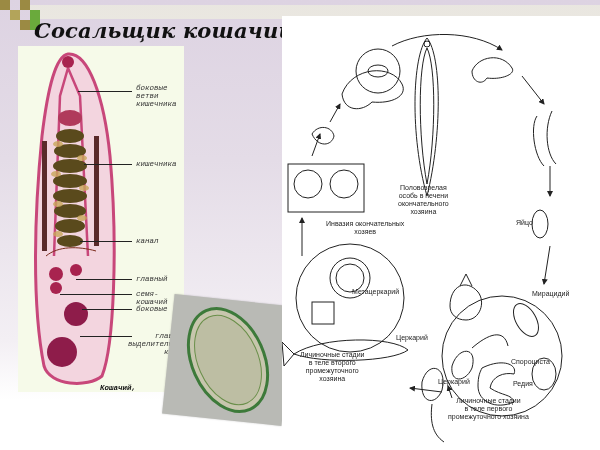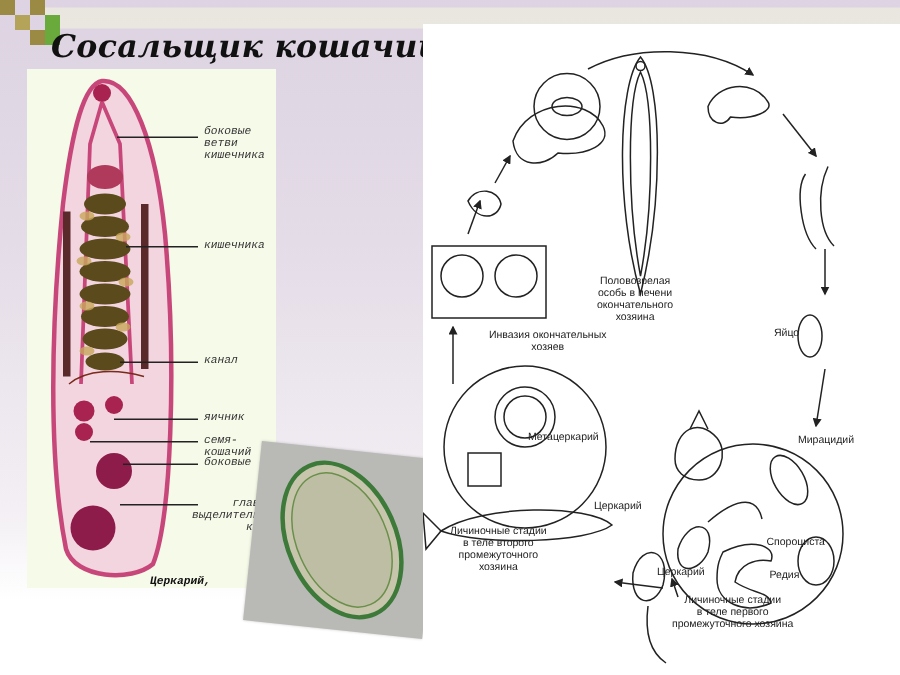--- a/index.html
+++ b/index.html
@@ -75,28 +75,28 @@
   <div class="leader" style="left:60px;top:294px;width:72px;"></div>
   <div class="leader" style="left:82px;top:309px;width:50px;"></div>
   <div class="leader" style="left:80px;top:336px;width:52px;"></div>
 </div>
 
 <div class="lbl" style="left:136px;top:84px;white-space:pre;">боковые
 ветви
 кишечника</div>
 <div class="lbl" style="left:136px;top:160px;">кишечника</div>
 <div class="lbl" style="left:136px;top:237px;">канал</div>
-<div class="lbl" style="left:136px;top:275px;">яичник</div>
+<div class="lbl" style="left:136px;top:275px;">главный</div>
 <div class="lbl" style="left:136px;top:290px;white-space:pre;">семя-
 кошачий</div>
 <div class="lbl" style="left:136px;top:305px;">боковые</div>
 <div class="lbl" style="left:128px;top:332px;white-space:pre;text-align:right;">главный
 выделительный
 канал</div>
-<div class="lbl" style="left:100px;top:384px;font-weight:bold;color:#111;">Церкарий,</div>
+<div class="lbl" style="left:100px;top:384px;font-weight:bold;color:#111;">Кошачий,</div>
 
 <div class="egg-photo">
   <svg width="120" height="120" viewBox="0 0 120 120" style="left:0;top:0;">
     <ellipse cx="60" cy="60" rx="36" ry="54" transform="rotate(-30 60 60)" fill="#c7c6ad" stroke="#3d7a3a" stroke-width="3"></ellipse>
     <ellipse cx="60" cy="60" rx="30" ry="47" transform="rotate(-30 60 60)" fill="#bdbea3" stroke="#6a8f4a" stroke-width="1"></ellipse>
   </svg>
 </div>
 
 <div class="panel-right"></div>
 <svg style="left:282px;top:16px;" width="318" height="434" viewBox="0 0 318 434">

